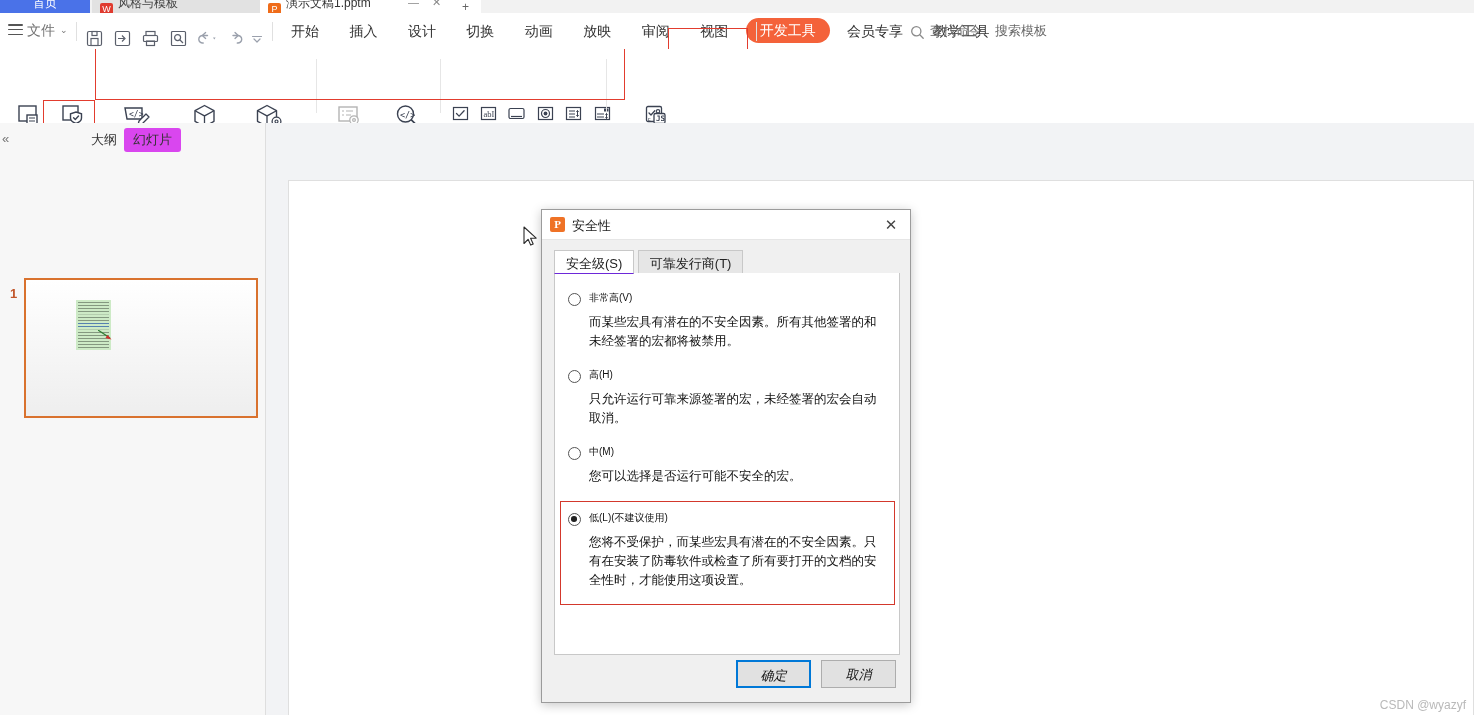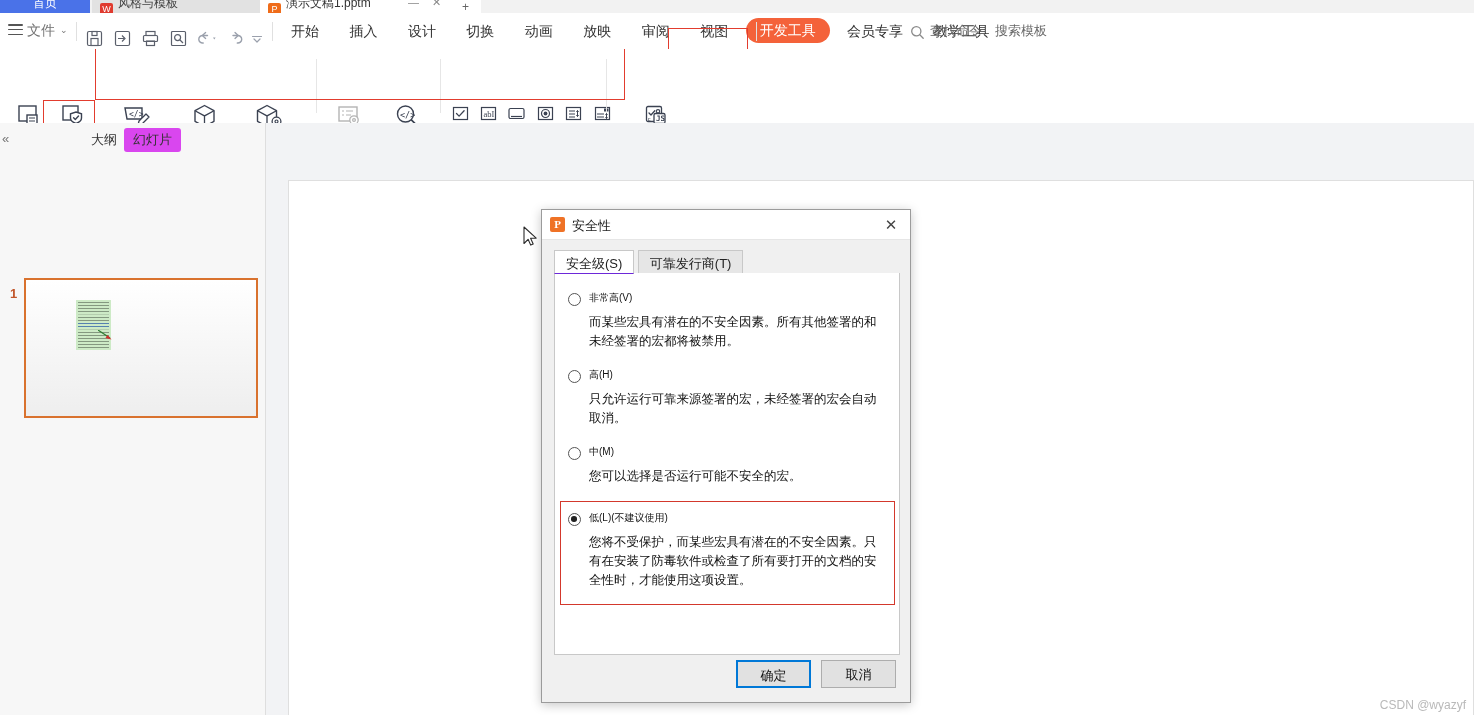--- a/index.html
+++ b/index.html
@@ -450,20 +450,21 @@
   .dlg-btn {
     position: absolute;
     width: 75px; height: 28px;
     font-size: 13px;
     color: #111;
     text-align: center;
     line-height: 27px;
     background: #e1e1e1;
     border: 1px solid #adadad;
     box-sizing: border-box;
+    font-style: italic;
   }
   .dlg-btn.primary {
     background: #e1e1e1;
     border: 2px solid #0078d7;
   }
 
   
   .cursor {
     position: absolute;
     left: 523px; top: 226px;

